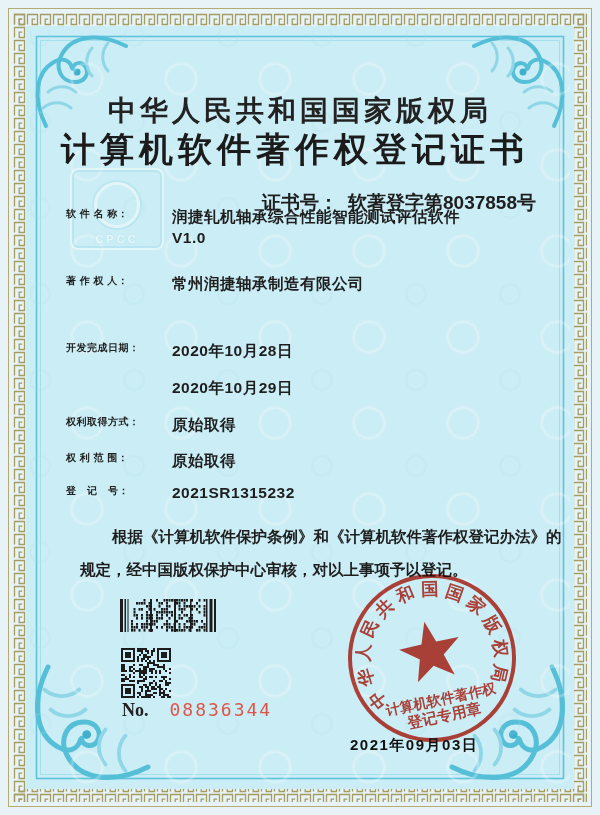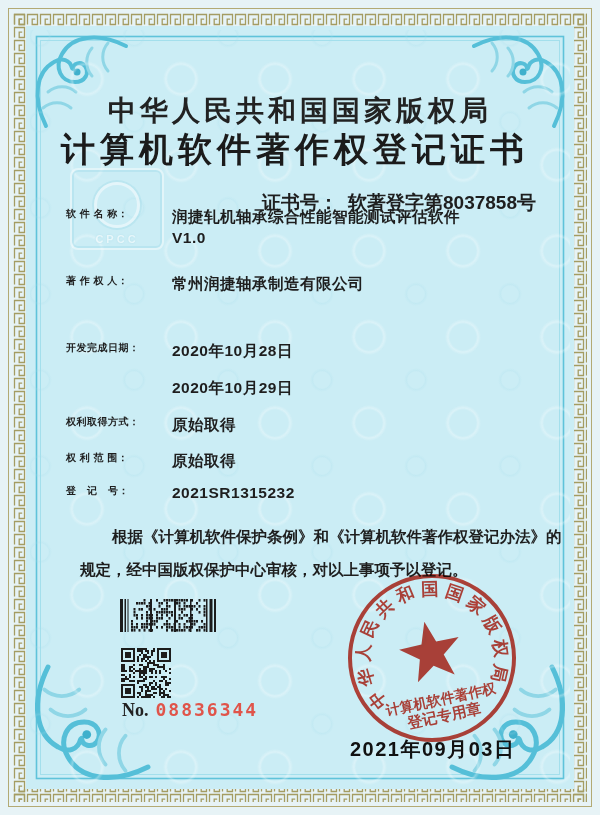--- a/index.html
+++ b/index.html
@@ -28,26 +28,26 @@
   .emboss{position:absolute;left:70px;top:168px;width:90px;height:78px;z-index:1;
     border:2px solid rgba(255,255,255,0.75);border-radius:8px;opacity:0.6;
     box-shadow:inset 0 0 0 2px rgba(150,214,230,0.55);}
   .emboss .ring{position:absolute;left:22px;top:12px;width:40px;height:40px;border-radius:50%;
     border:3px solid rgba(255,255,255,0.8);box-shadow:0 0 0 2px rgba(150,214,230,0.5);}
   .emboss .cpcc{position:absolute;left:0;bottom:3px;width:100%;text-align:center;
     font-size:11px;letter-spacing:3px;color:rgba(255,255,255,0.95);font-weight:bold;
     text-shadow:0 0 2px rgba(140,205,222,0.8);}
   .serial-line{position:absolute;left:122px;top:699px;font-size:18px;white-space:nowrap;}
   .serial-line .prefix{font-family:"Liberation Serif", serif;font-weight:bold;color:#222;}
-  .serial-line .num{font-family:"DejaVu Sans Mono", monospace;color:#e0544a;letter-spacing:2px;margin-left:2px;font-weight:bold;}
+  .serial-line .num{font-family:"DejaVu Sans Mono", monospace;color:#e0544a;letter-spacing:2px;margin-left:16px;}
   .codes{position:absolute;z-index:2;}
   #barcode{position:absolute;left:120px;top:599px;}
   #qrcode{position:absolute;left:121px;top:648px;}
   .seal-svg{position:absolute;left:337px;top:563px;z-index:3;mix-blend-mode:multiply;opacity:0.93;}
-  .issue-date{position:absolute;left:350px;top:736px;z-index:4;font-size:20px;font-weight:bold;
+  .issue-date{position:absolute;left:350px;top:736px;z-index:4;font-size:15px;font-weight:bold;
     letter-spacing:1.5px;color:#111;white-space:nowrap;}
 </style>
 </head>
 <body>
 
 <div class="page">
 
   <svg class="frame-svg" width="600" height="815" viewBox="0 0 600 815">
     <defs>
       <pattern id="gk" width="13" height="13" patternUnits="userSpaceOnUse">

